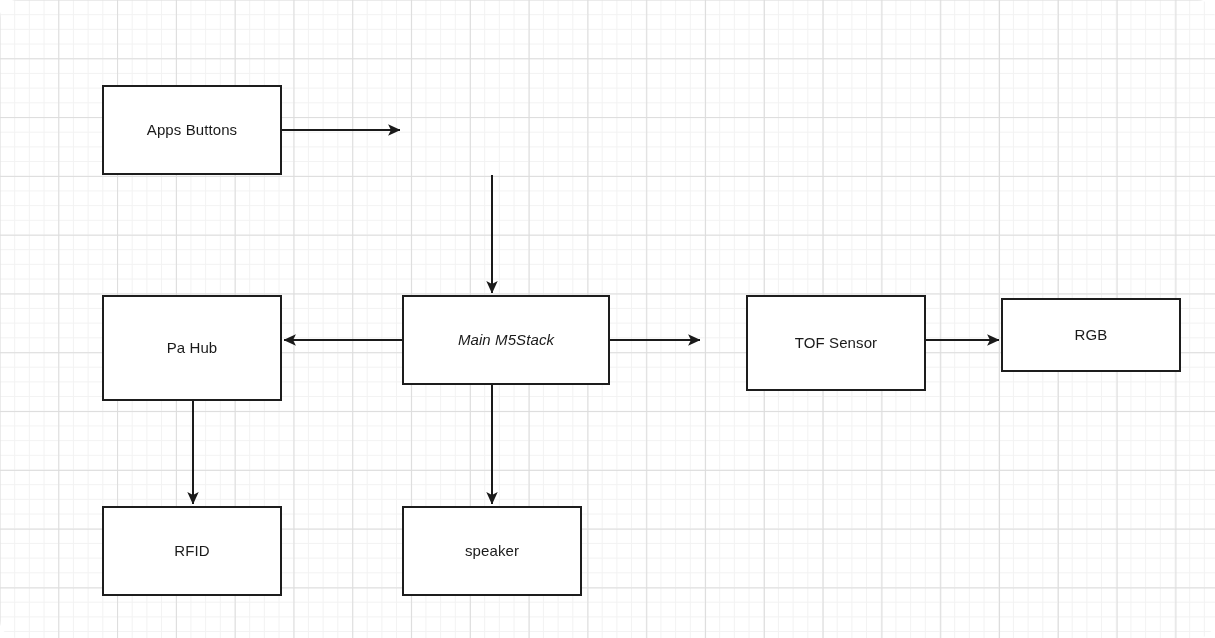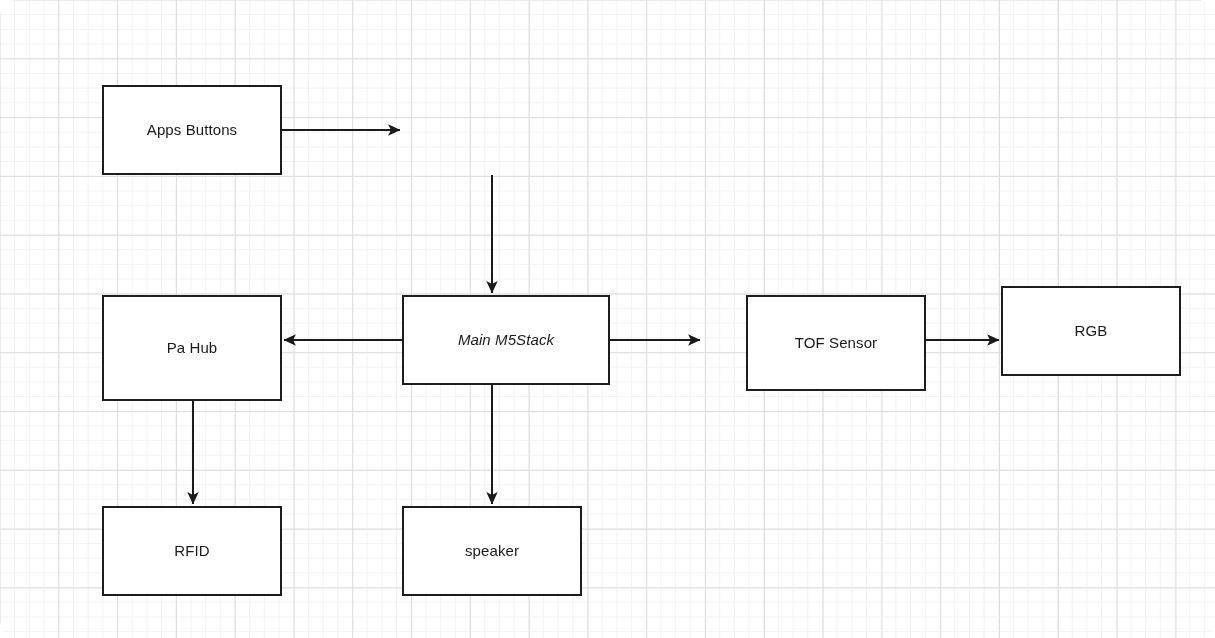--- a/index.html
+++ b/index.html
@@ -100,21 +100,21 @@
   </div>
 
   <div class="node" style="left:402px; top:295px; width:208px; height:90px;font-style:italic;">
     <span class="node-label">Main M5Stack</span>
   </div>
 
   <div class="node" style="left:702px; top:295px; width:180px; height:96px;margin-left:44px;">
     <span class="node-label">TOF Sensor</span>
   </div>
 
-  <div class="node" style="left:1001px; top:286px; width:180px; height:90px;">
+  <div class="node" style="left:1001px; top:298px; width:180px; height:74px;">
     <span class="node-label">RGB</span>
   </div>
 
   <div class="node" style="left:102px; top:506px; width:180px; height:90px;">
     <span class="node-label">RFID</span>
   </div>
 
   <div class="node" style="left:402px; top:506px; width:180px; height:90px;">
     <span class="node-label">speaker</span>
   </div>

